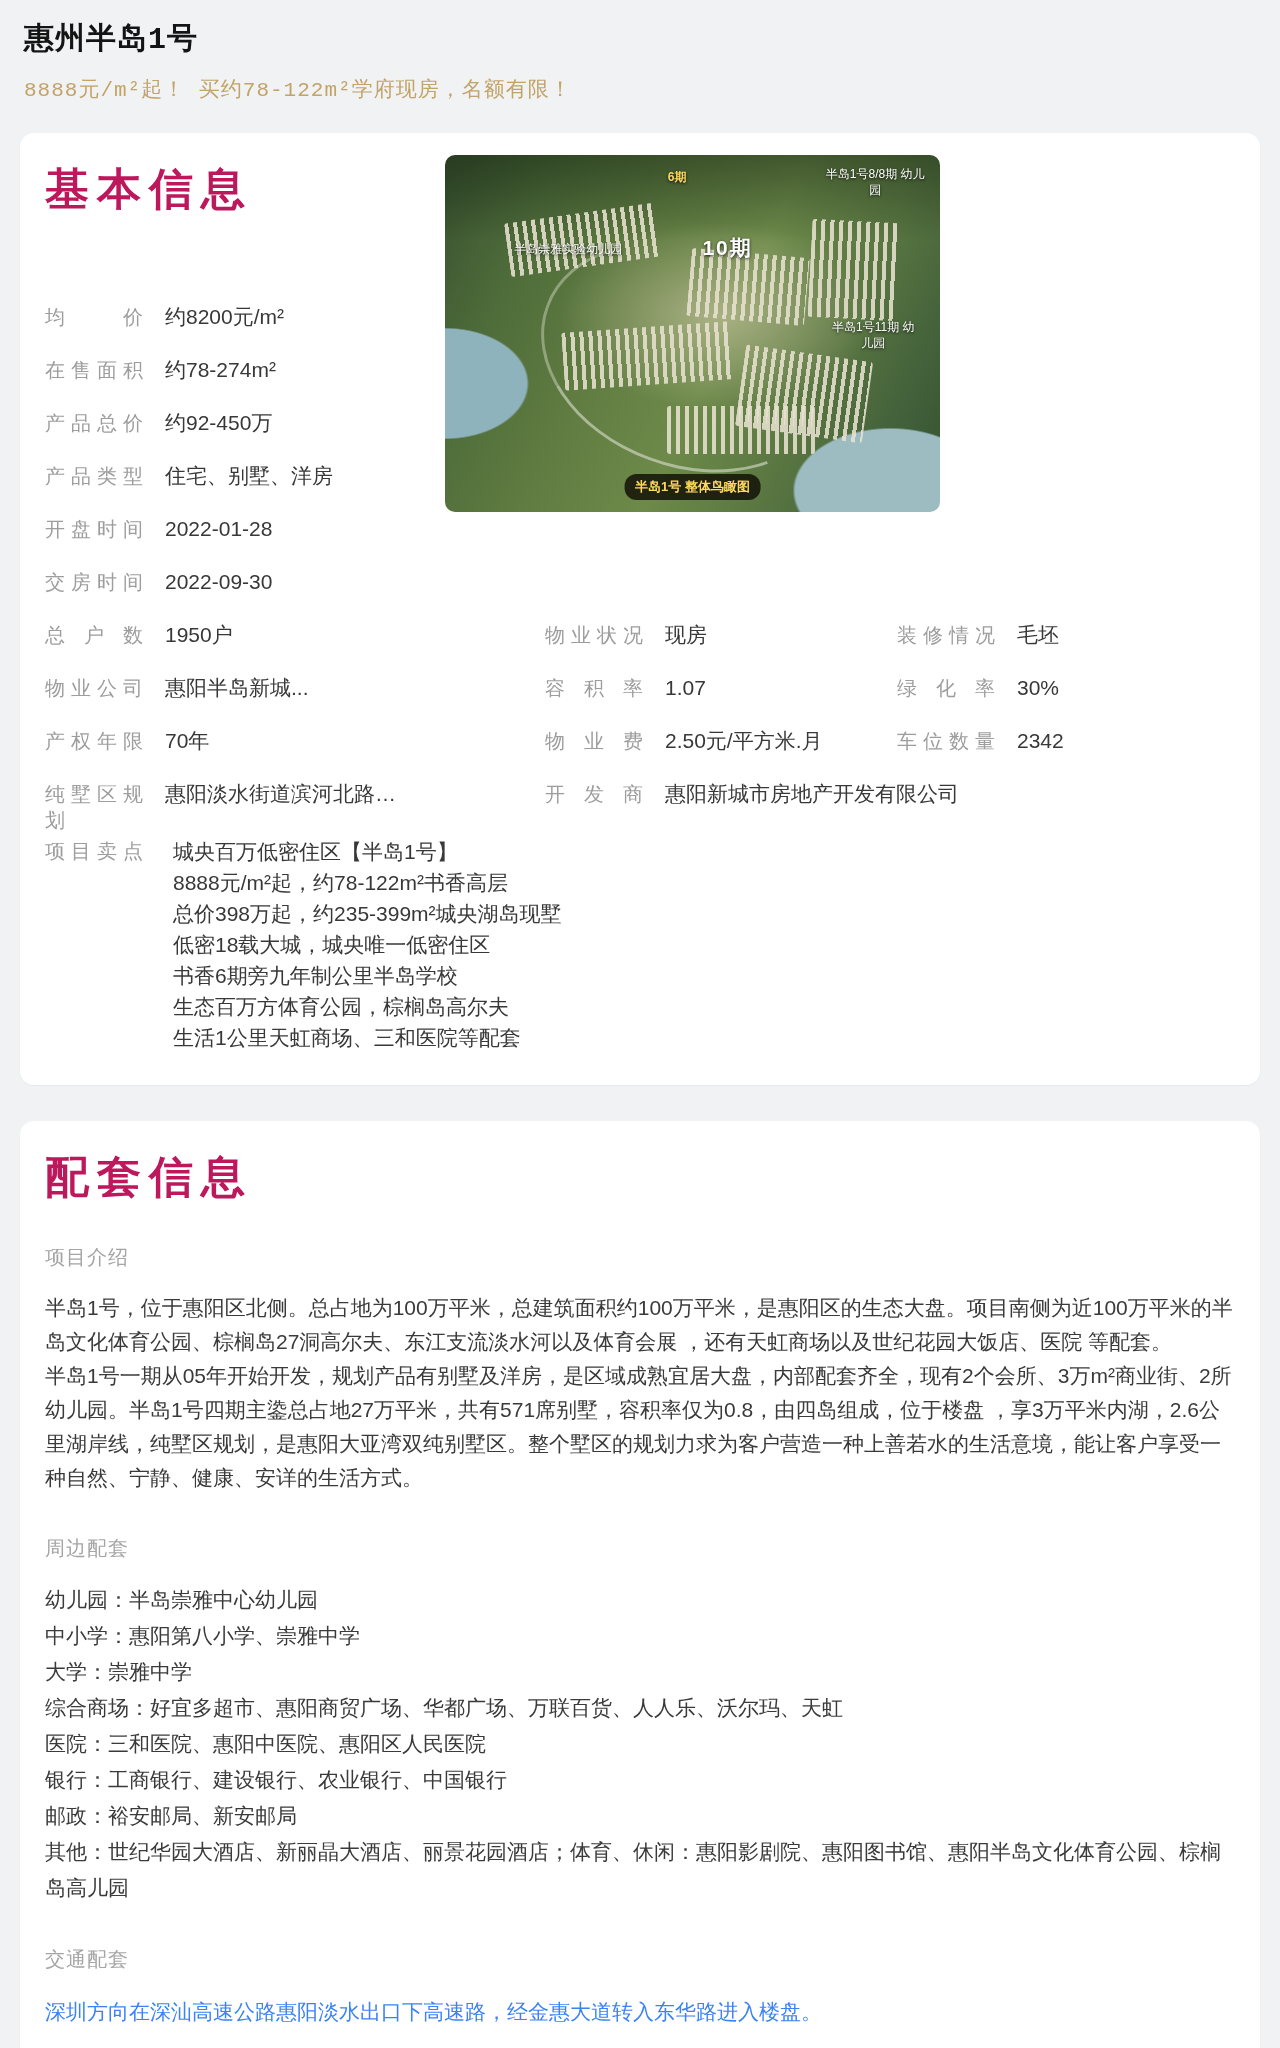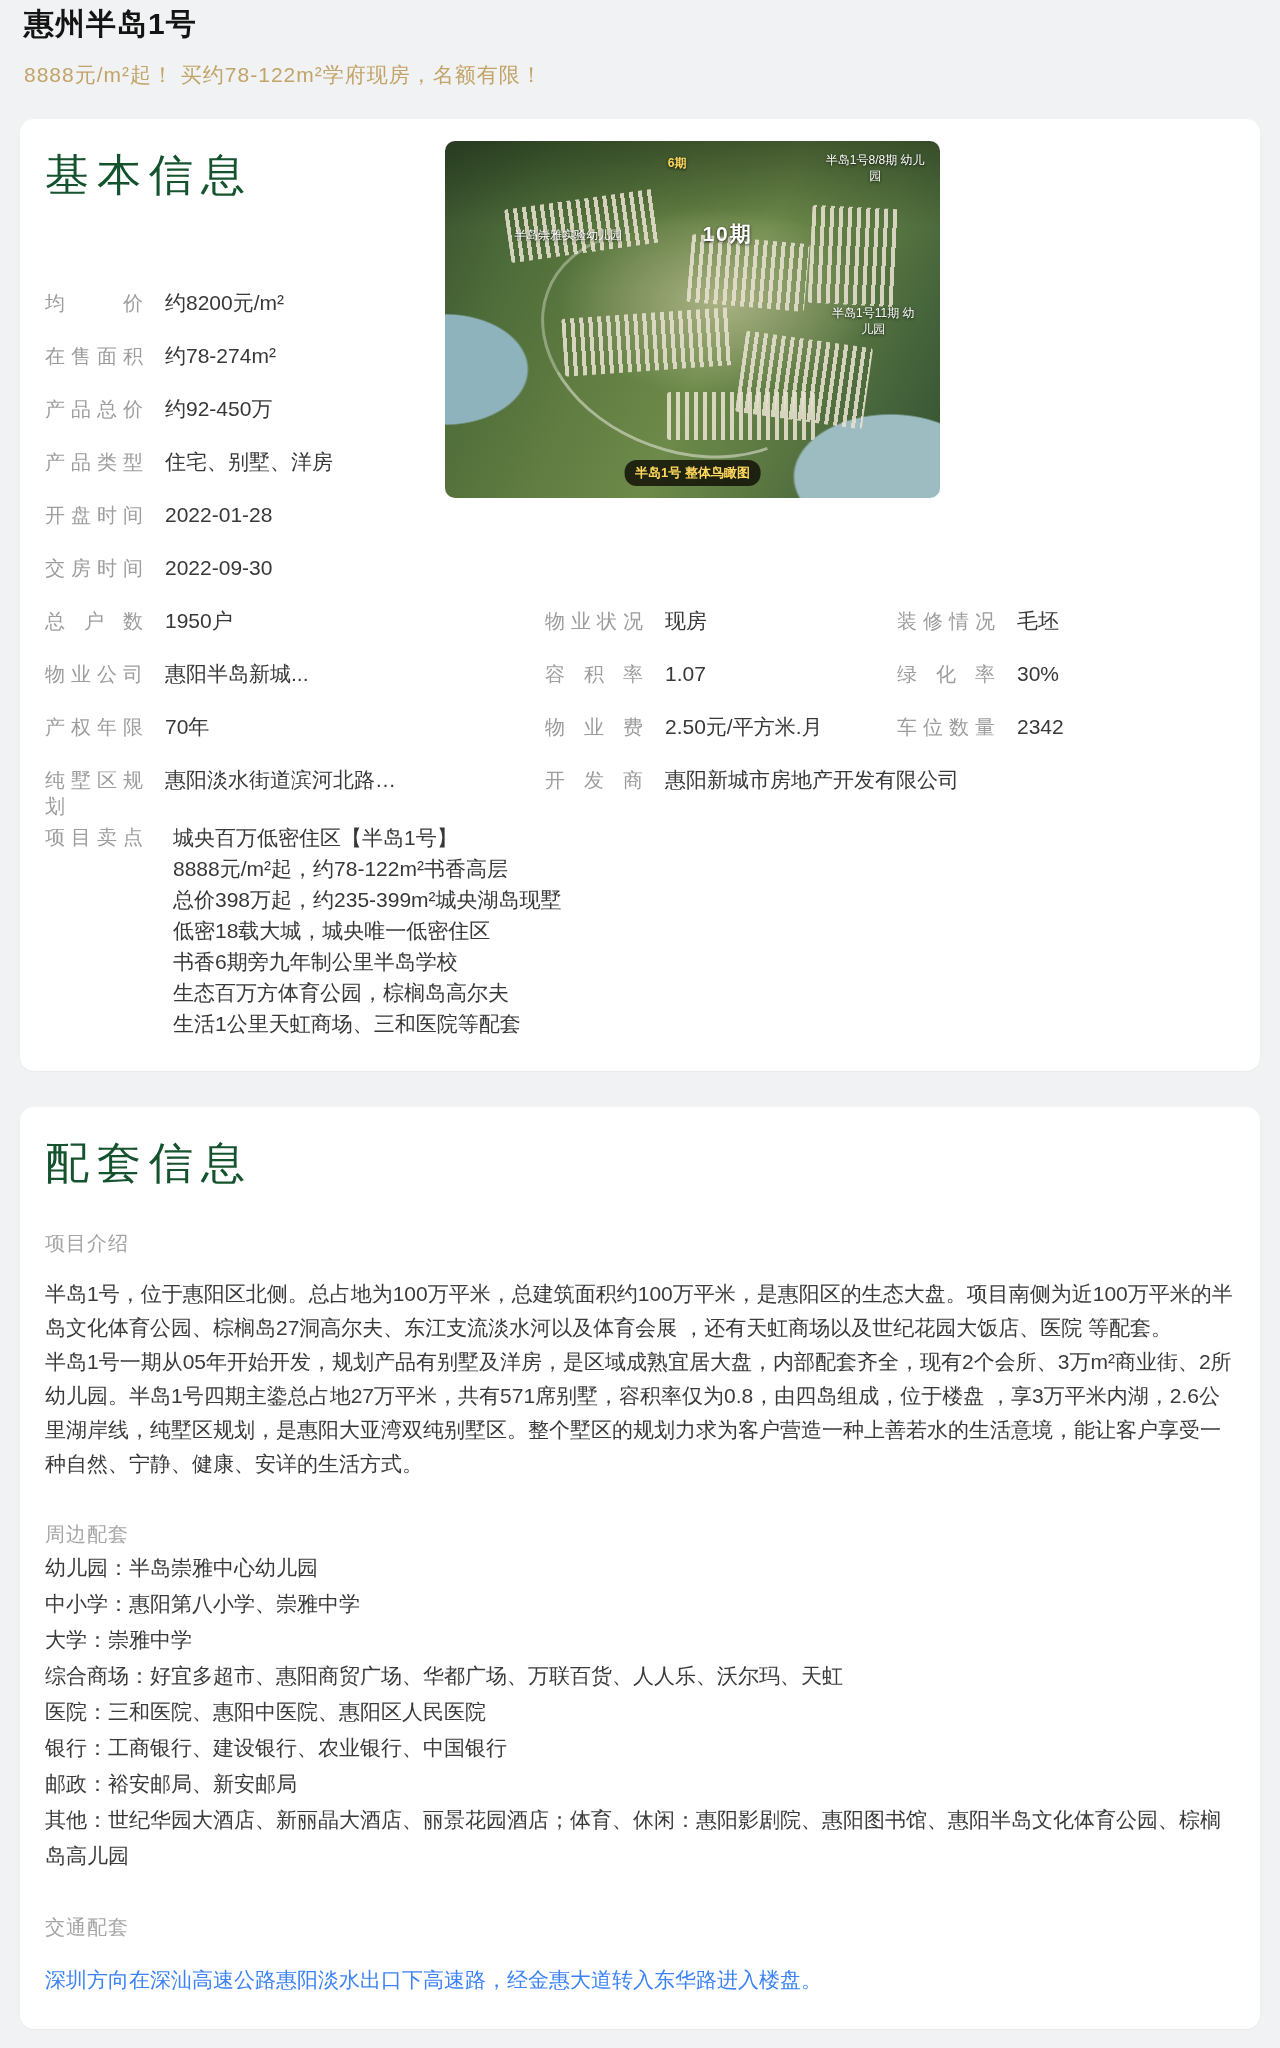--- a/index.html
+++ b/index.html
@@ -4,34 +4,34 @@
 <style>
   * { box-sizing: border-box; }
   html,body { margin:0; padding:0; }
   body {
     width:1280px; min-height:2048px;
     background:#f0f2f3;
     font-family:"Liberation Sans","DejaVu Sans",sans-serif;
     color:#333;
   }
   
-  .page-header { padding:4px 24px 0 24px; }
+  .page-header { padding:18px 24px 0 24px;font-family:Liberation Mono, monospace; }
   .page-title { font-size:30px; font-weight:700; color:#141414; letter-spacing:1px; }
   .page-subtitle { margin-top:16px; font-size:21px; color:#c2a368; letter-spacing:1px; }
 
   
   .card {
     background:#ffffff; border-radius:14px;
     margin:0 20px; padding:30px 25px 32px 25px;
     box-shadow:0 1px 2px rgba(0,0,0,.04);
   }
   .card-basic { margin-top:30px; position:relative; }
   .card-facilities { margin-top:36px; margin-bottom:24px; }
   .section-heading {
-    font-size:44px; font-weight:400; color:#14532d; letter-spacing:8px; line-height:1.2;
+    font-size:44px; font-weight:700; color:#be185d; letter-spacing:8px; line-height:1.2;
   }
 
   
   .rows-top { margin-top:88px; width:500px; }
   .info-row { display:flex; align-items:flex-start; margin-bottom:27px; height:26px; }
   .info-label {
     width:98px; flex-shrink:0; margin-right:22px;
     color:#9d9d9d; font-size:20px; line-height:26px;
     text-align:justify; text-align-last:justify; text-justify:inter-character;
   }
@@ -79,21 +79,21 @@
   .l-left { left:14%; top:24%; }
   .l-right { right:5%; top:46%; width:84px; text-align:center; }
   .ph-caption { position:absolute; left:50%; transform:translateX(-50%); bottom:12px;
     background:rgba(16,14,4,.82); color:#ffd95e; font-size:13px; font-weight:700;
     padding:4px 11px; border-radius:12px; white-space:nowrap; }
 
   
   .sub-label { margin-top:40px; font-size:20px; color:#a5a5a5; letter-spacing:1px; }
   .intro-text { margin-top:20px; font-size:21px; line-height:34px; color:#3a3a3a; }
   .intro-text p { margin:0; }
-  .nearby-list { margin-top:2px; font-size:21px; line-height:36px; color:#3a3a3a; }
+  .nearby-list { margin-top:20px; font-size:21px; line-height:36px; color:#3a3a3a; }
   .transport-text { margin-top:22px; font-size:21px; line-height:34px; color:#3b82f6; }
 </style>
 </head>
 <body>
 
 <div class="page-header">
   <div class="page-title">惠州半岛1号</div>
   <div class="page-subtitle">8888元/m²起！ 买约78-122m²学府现房，名额有限！</div>
 </div>
 

